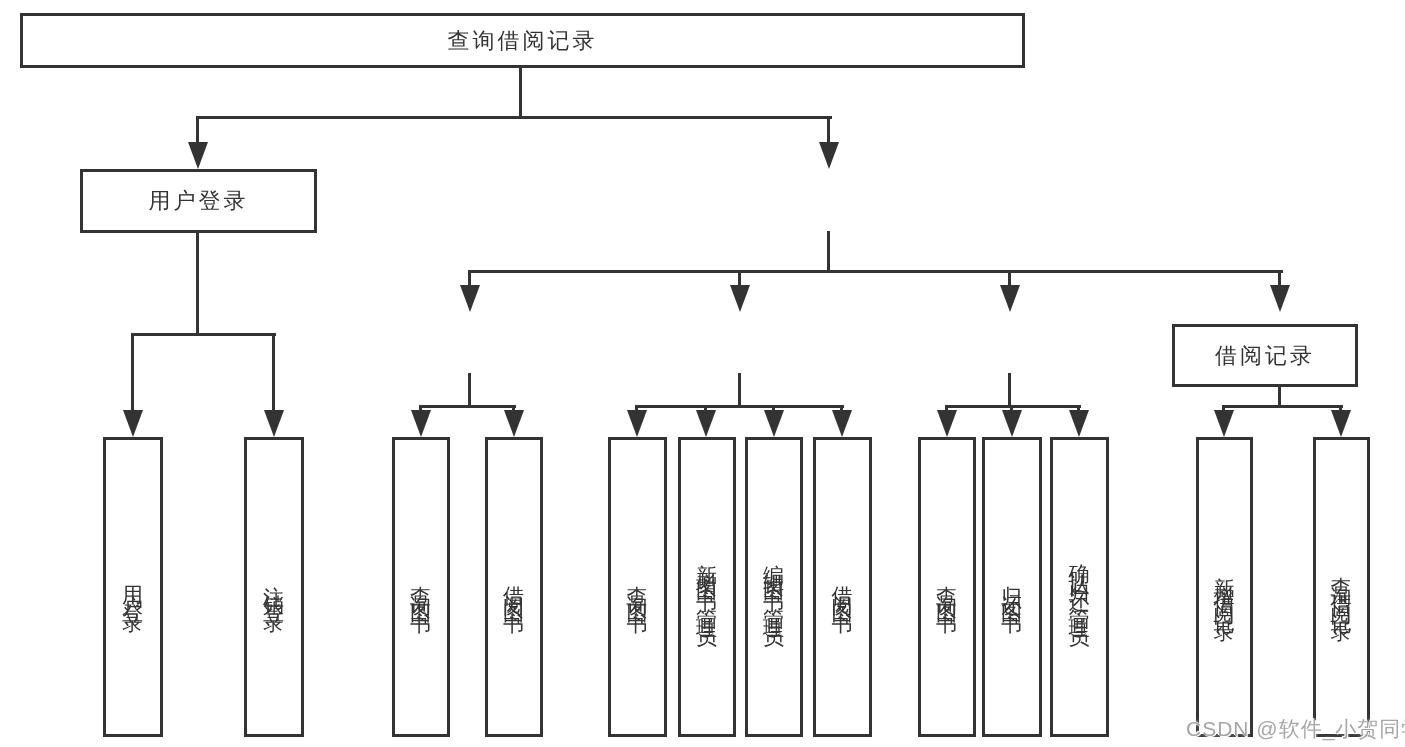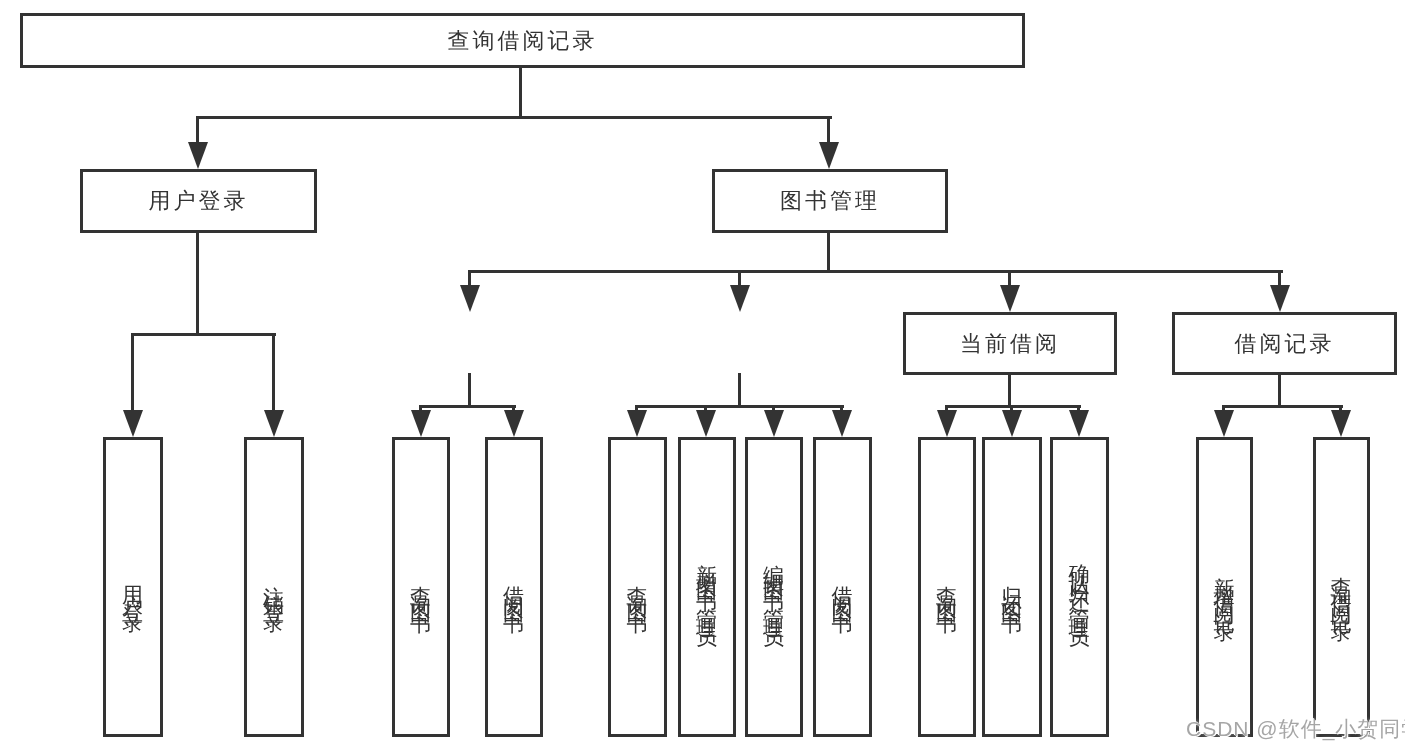--- a/index.html
+++ b/index.html
@@ -92,24 +92,22 @@
   <div class="v" style="left:1077px;top:405px;height:10px"></div>
   <div class="a" style="left:1069px;top:410px"></div>
   <div class="v" style="left:1222px;top:405px;height:10px"></div>
   <div class="a" style="left:1214px;top:410px"></div>
   <div class="v" style="left:1339px;top:405px;height:10px"></div>
   <div class="a" style="left:1331px;top:410px"></div>
 
   <div class="box hbox" style="left:20px;top:13px;width:1005px;height:55px">查询借阅记录</div>
 
   <div class="box hbox" style="left:80px;top:169px;width:237px;height:64px">用户登录</div>
-  <div class="box hbox" style="left:712px;top:169px;width:236px;height:64px">图书管理</div>
 
-  <div class="box hbox" style="left:903px;top:312px;width:214px;height:63px">当前借阅</div>
-  <div class="box hbox" style="left:1172px;top:312px;width:225px;height:63px">借阅记录</div>
+  <div class="box hbox" style="left:1172px;top:324px;width:186px;height:63px">借阅记录</div>
 
   <div class="box vbox" style="left:103px;top:437px;width:60px;height:300px">用户登录</div>
   <div class="box vbox" style="left:244px;top:437px;width:60px;height:300px">注销登录</div>
 
   <div class="box vbox" style="left:392px;top:437px;width:58px;height:300px">查询图书</div>
   <div class="box vbox" style="left:485px;top:437px;width:58px;height:300px">借阅图书</div>
 
   <div class="box vbox" style="left:608px;top:437px;width:59px;height:300px">查询图书</div>
   <div class="box vbox" style="left:678px;top:437px;width:58px;height:300px">新增图书（管理员）</div>
   <div class="box vbox" style="left:745px;top:437px;width:58px;height:300px">编辑图书（管理员）</div>

